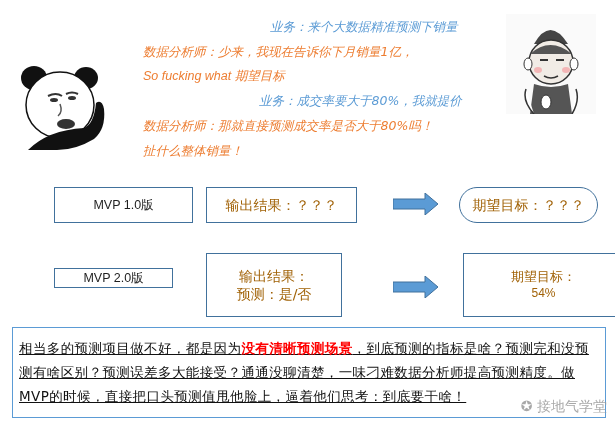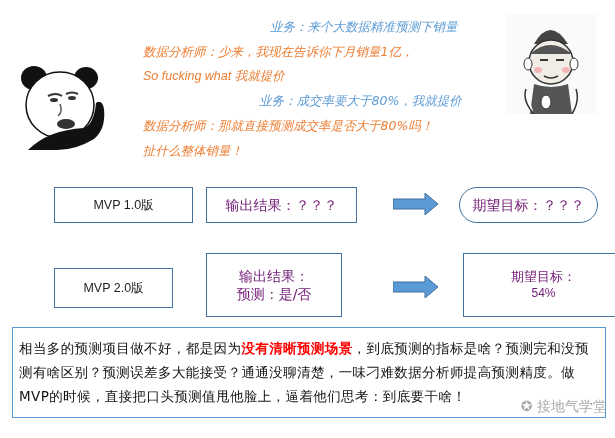--- a/index.html
+++ b/index.html
@@ -4,27 +4,27 @@
 <style>
   html, body { margin:0; padding:0; background:#ffffff; }
   body { width:615px; height:438px; position:relative; overflow:hidden;
          font-family:"DejaVu Sans", "Liberation Sans", sans-serif; }
   .abs { position:absolute; }
   .dlg { font-size:12.5px; white-space:nowrap; line-height:16px;font-style:italic; }
   .biz { color:#5b9bd5; }
   .ana { color:#ed7d31; }
   .box { position:absolute; border:1.5px solid #41719c; background:#fff;
          display:flex; align-items:center; justify-content:center; text-align:center;
-         box-sizing:border-box; color:#701a75; }
+         box-sizing:border-box; color:#a16207; }
   .box.ver { font-family:"Liberation Sans", sans-serif; font-size:12.5px; color:#1f1f1f; }
   .box.out { font-size:14px; line-height:18px; flex-direction:column; }
   .arrow { position:absolute; }
   .note { position:absolute; left:12px; top:327px; width:594px; height:91px; box-sizing:border-box;
           border:1.5px solid #5b9bd5; padding:8px 10px 0 6px; font-size:13.5px; line-height:24px;
-          color:#111; font-family:"DejaVu Sans", sans-serif; letter-spacing:0.4px; }
+          color:#111; font-family:"DejaVu Sans", sans-serif; letter-spacing:0.4px;text-decoration:underline; }
   .note .hl { color:#ff0000; font-weight:bold; }
   .wm { position:absolute; right:8px; top:398px; color:#9a9a9a; font-size:14px; opacity:0.85;margin-left:48px; }
   .face { position:absolute; }
 </style>
 </head>
 <body>
 
 <div class="face" style="left:14px;top:60px;width:100px;height:100px;">
   <svg width="100" height="100" viewBox="0 0 100 100">
     <ellipse cx="20" cy="18" rx="13" ry="12" fill="#111"></ellipse>
@@ -54,39 +54,39 @@
     <path d="M38 62 q7 4 14 0" stroke="#333" stroke-width="1.5" fill="none"></path>
     <path d="M28 70 q17 6 34 0 l4 30 h-42 z" fill="#555"></path>
     <path d="M20 75 q-4 12 8 25" stroke="#333" stroke-width="1.5" fill="#fff"></path>
     <path d="M70 75 q4 12 -4 25" stroke="#333" stroke-width="1.5" fill="#fff"></path>
     <ellipse cx="40" cy="88" rx="5" ry="7" fill="#fff" stroke="#333"></ellipse>
   </svg>
 </div>
 
 <div class="abs dlg biz" style="left:270px;top:19px;">业务：来个大数据精准预测下销量</div>
 <div class="abs dlg ana" style="left:143px;top:44px;">数据分析师：少来，我现在告诉你下月销量1亿，</div>
-<div class="abs dlg ana" style="left:143px;top:68px;font-family:'Liberation Sans',sans-serif;">So fucking what 我就提价</div>
+<div class="abs dlg ana" style="left:143px;top:68px;font-family:'Liberation Sans',sans-serif;">So fucking what 期望目标</div>
 <div class="abs dlg biz" style="left:259px;top:93px;">业务：成交率要大于80%，我就提价</div>
 <div class="abs dlg ana" style="left:143px;top:118px;">数据分析师：那就直接预测成交率是否大于80%吗！</div>
 <div class="abs dlg ana" style="left:143px;top:143px;">扯什么整体销量！</div>
 
 <div class="box ver" style="left:54px;top:187px;width:139px;height:36px;">
   <span>MVP 1.0版</span>
 </div>
 <div class="box out" style="left:206px;top:187px;width:151px;height:36px;">
   <span>输出结果：？？？</span>
 </div>
 <svg class="arrow" style="left:393px;top:193px;" width="46" height="22" viewBox="0 0 46 22">
   <polygon points="0,6 32,6 32,0 45,11 32,22 32,16 0,16" fill="#5b9bd5" stroke="#41719c" stroke-width="1"></polygon>
 </svg>
 <div class="box out" style="left:459px;top:187px;width:139px;height:36px;border-radius:18px;">
   <span>期望目标：？？？</span>
 </div>
 
-<div class="box ver" style="left:54px;top:268px;width:119px;height:40px;">
+<div class="box ver" style="left:54px;top:268px;width:119px;height:20px;">
   <span>MVP 2.0版</span>
 </div>
 <div class="box out" style="left:206px;top:253px;width:136px;height:64px;">
   <span>输出结果：</span>
   <span>预测：是/否</span>
 </div>
 <svg class="arrow" style="left:393px;top:276px;" width="46" height="22" viewBox="0 0 46 22">
   <polygon points="0,6 32,6 32,0 45,11 32,22 32,16 0,16" fill="#5b9bd5" stroke="#41719c" stroke-width="1"></polygon>
 </svg>
 <div class="box out" style="left:463px;top:253px;width:161px;height:64px;font-size:13px;line-height:17px;">

